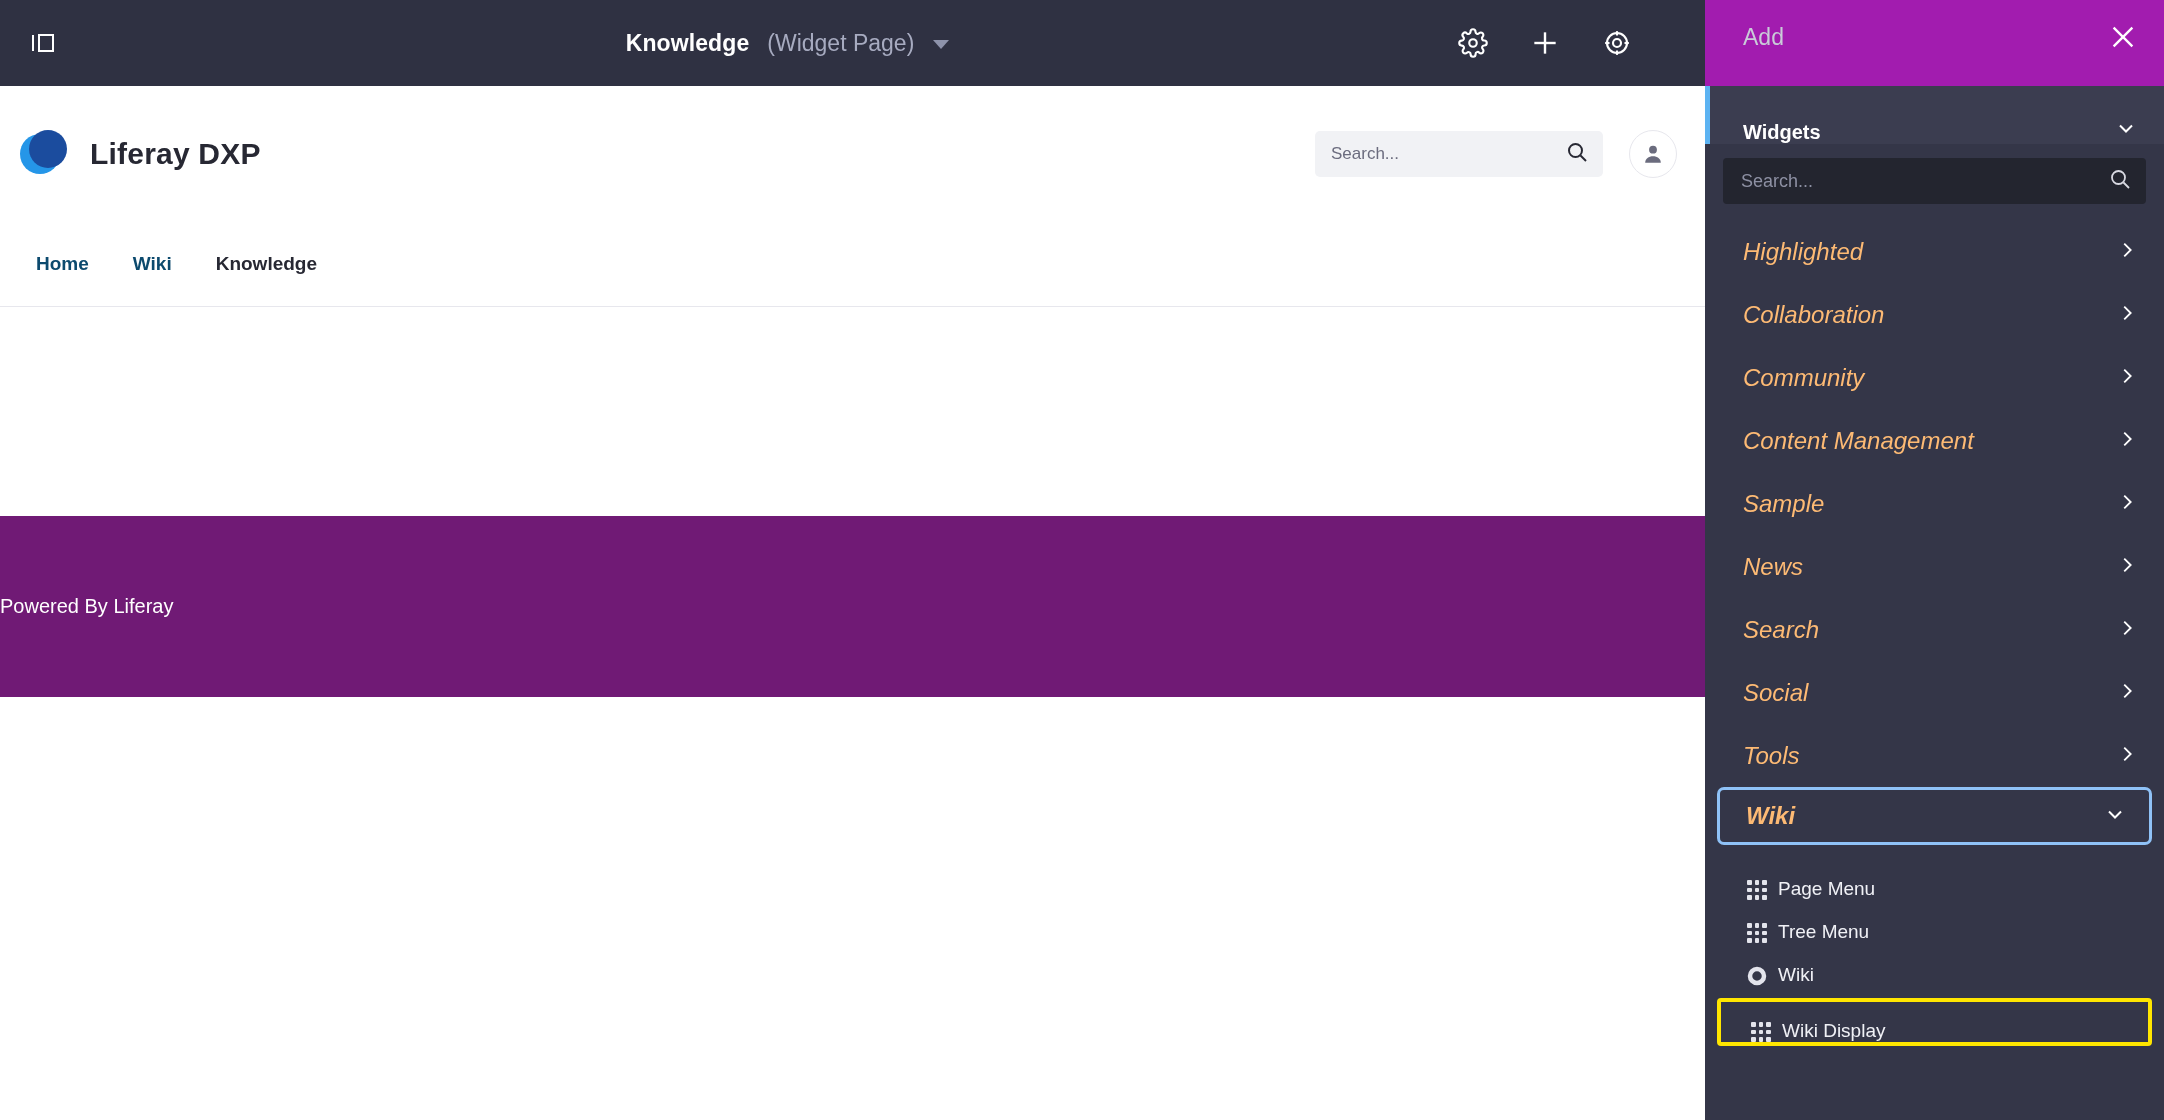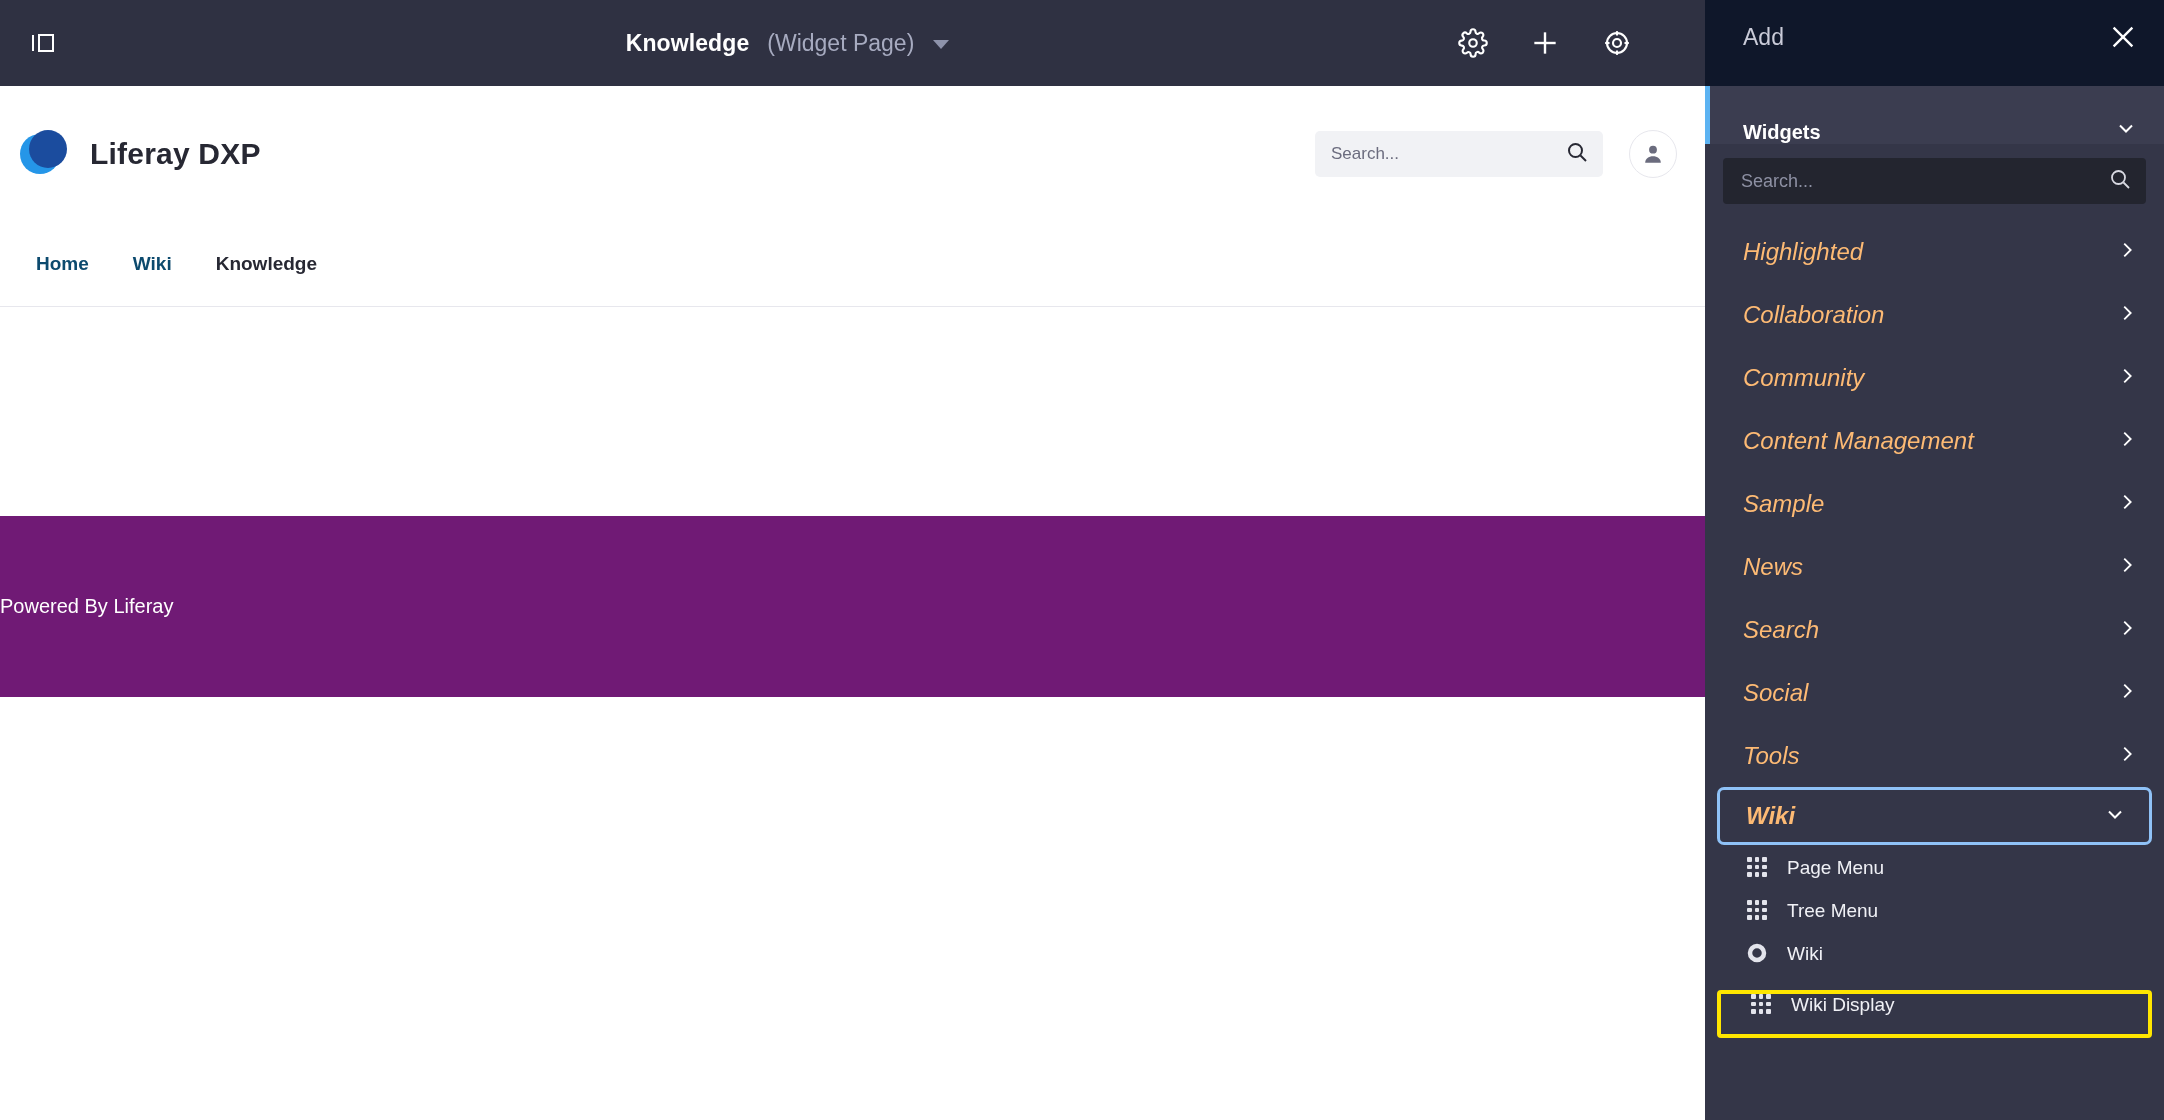--- a/index.html
+++ b/index.html
@@ -100,21 +100,21 @@
 
   
   .addpanel {
     position: absolute; top: 0; right: 0;
     width: 459px; height: 1120px;
     background: #343648;
     display: flex; flex-direction: column;
   }
   .addpanel-header {
     height: 86px; flex: none;
-    background: #0f172a;
+    background: #a21caf;
     display: flex; align-items: center; justify-content: space-between;
     padding: 0 24px 12px 38px;
   }
   .addpanel-title { color: #c9cbd8; font-size: 23px; }
   .close-icon { width: 34px; height: 34px; display: flex; align-items: center; justify-content: center; cursor: pointer; }
 
   .addpanel-scroll {
     flex: 1; overflow-y: auto; position: relative;
     background: #343648;
   }
@@ -152,25 +152,25 @@
 
   .wiki-section {
     margin: 0 12px; border: 3px solid #8fc2f7; border-radius: 7px;
     height: 58px; display: flex; align-items: center; justify-content: space-between;
     padding: 0 22px 0 26px; cursor: pointer;
   }
   .wiki-section .cat-label { font-weight: bold; }
 
   .widget-list { padding: 12px 0 0 0; }
   .widget-item {
-    height: 43px; display: flex; align-items: flex-start; gap: 20px;
+    height: 43px; display: flex; align-items: flex-end; gap: 11px;
     padding: 0 18px 0 42px; cursor: pointer;
   }
   .widget-item.highlighted {
-    margin: 4px 12px 0 12px; padding-left: 30px;
+    margin: 12px 12px 0 12px; padding-left: 30px;
     border: 4px solid #ffe600; border-radius: 4px;
     height: 48px;
   }
   .widget-label { color: #f0f1f6; font-size: 19px; }
 
   .grid-icon { width: 20px; height: 20px; display: grid; grid-template-columns: repeat(3,1fr); grid-template-rows: repeat(3,1fr); gap: 3px; flex: none; }
   .grid-icon i { background: #e3e4ec; display: block; border-radius: 1px; }
   .ring-icon { width: 20px; height: 20px; flex: none; display:flex; align-items:center; justify-content:center; }
 
   

